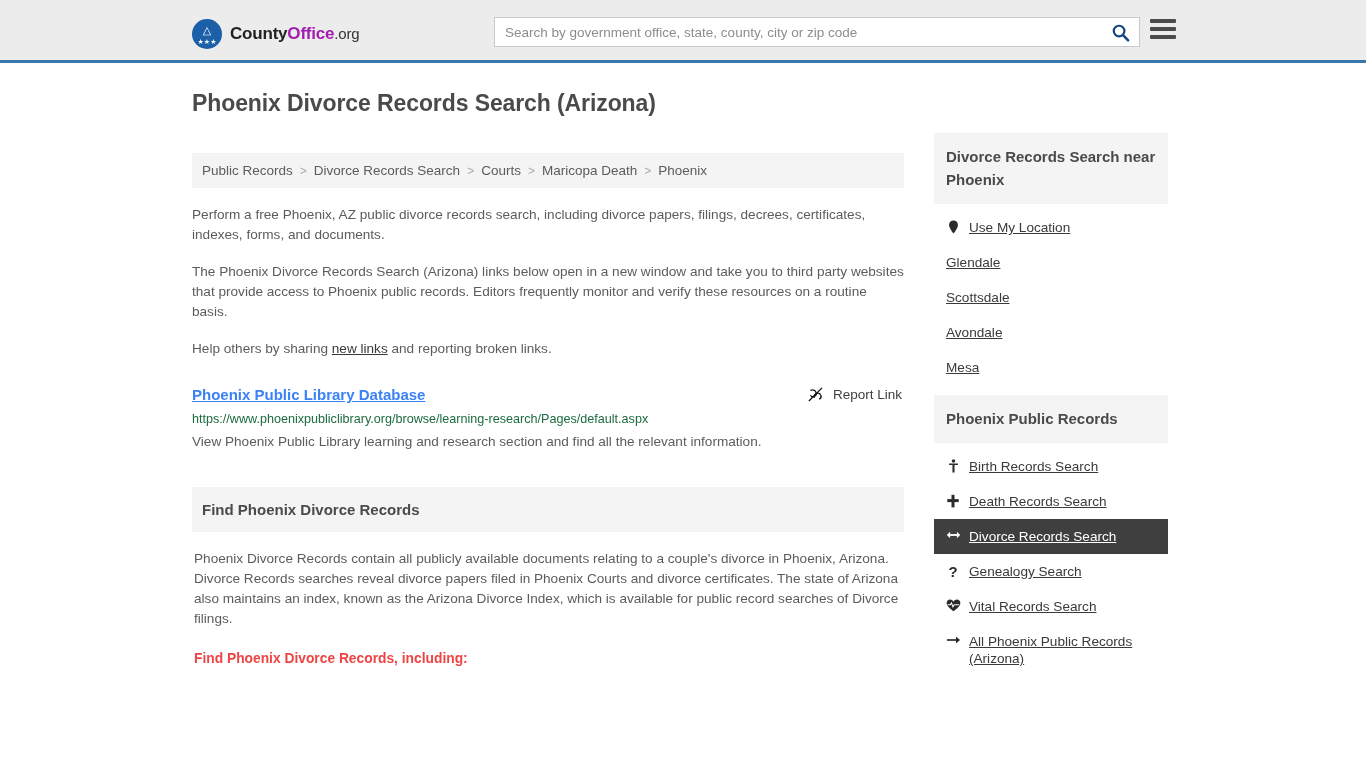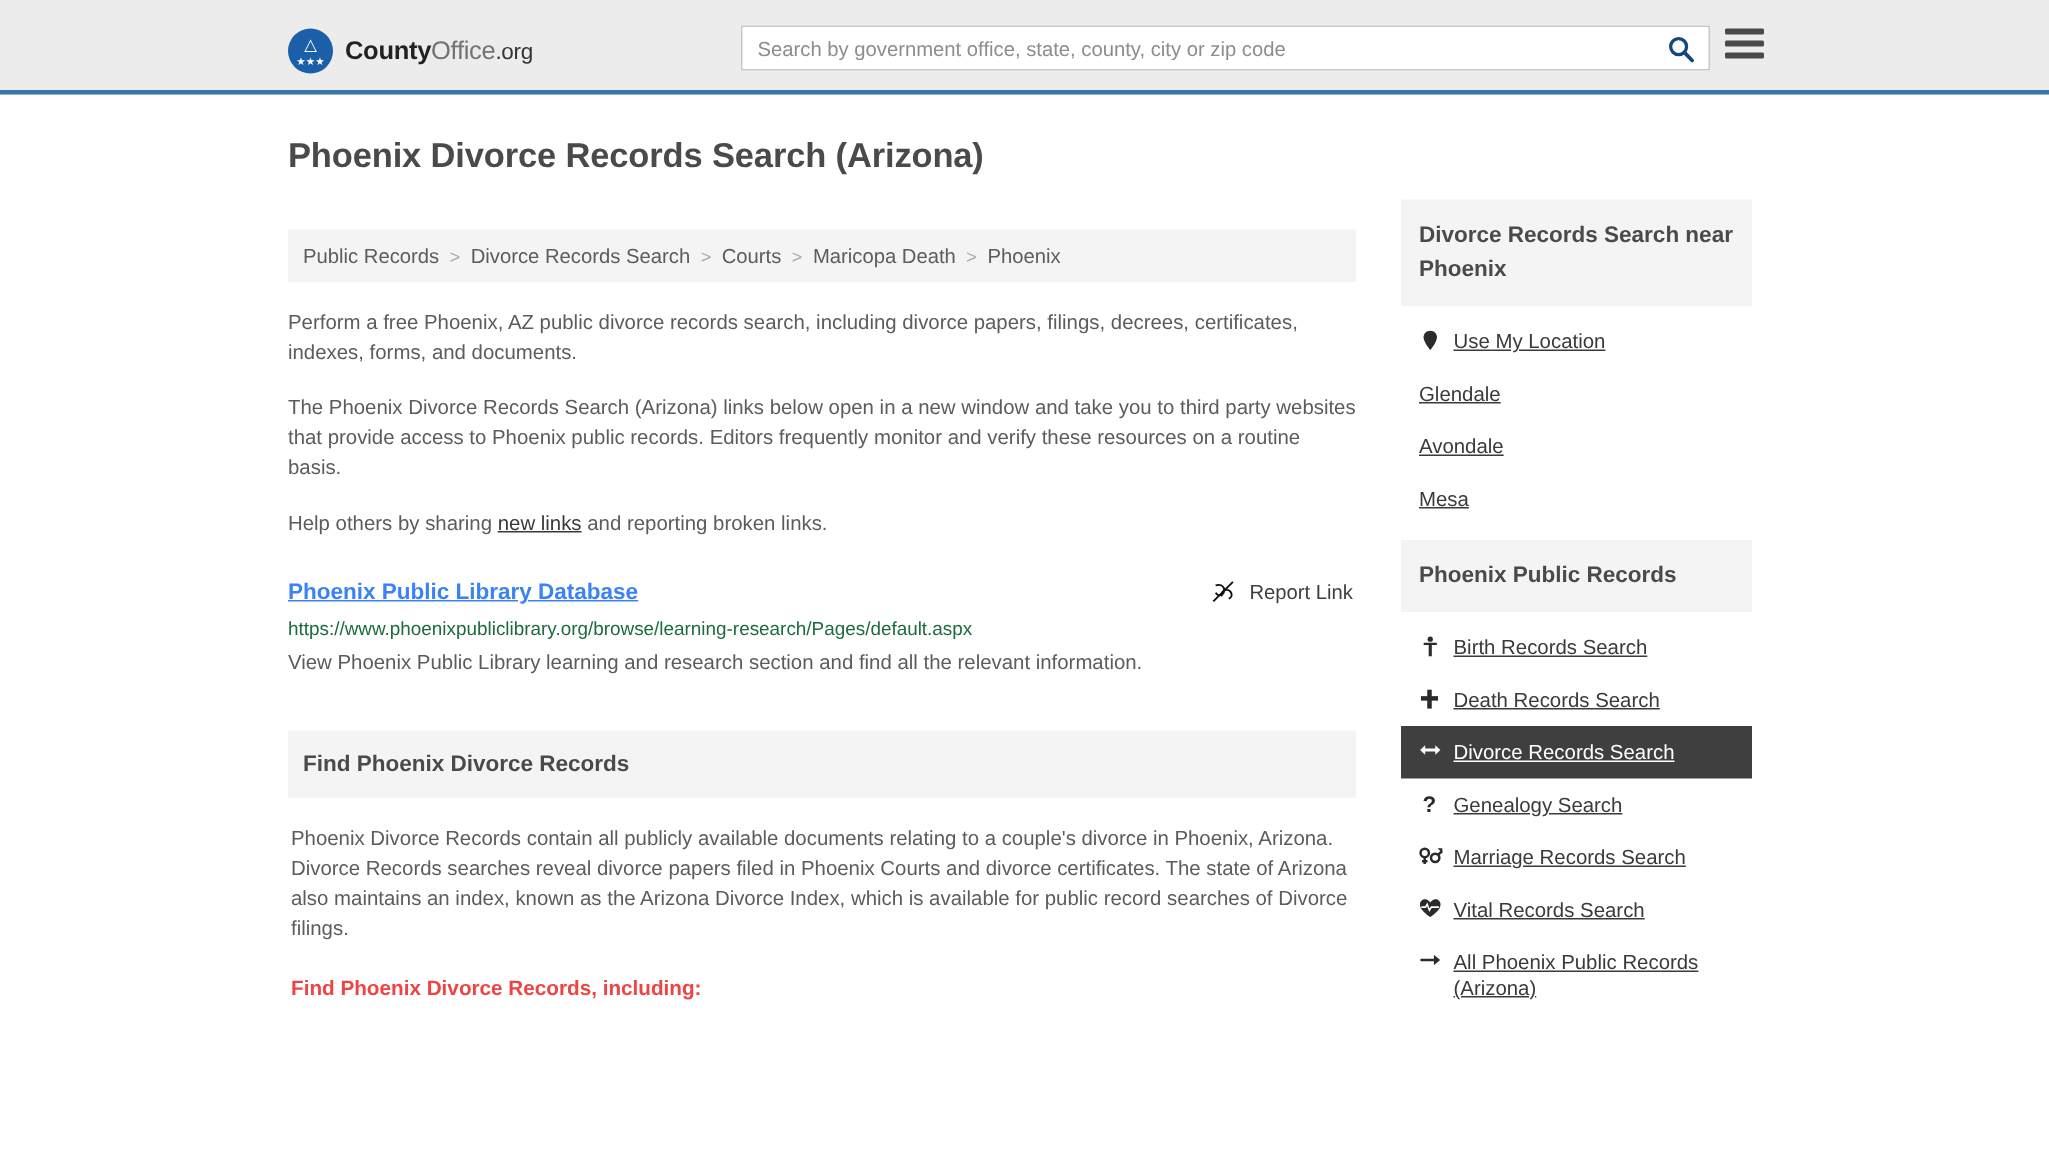--- a/index.html
+++ b/index.html
@@ -56,21 +56,21 @@
     font-size: 7px;
     letter-spacing: 0px;
     line-height: 7px;
   }
   .brand-text {
     font-size: 17px;
     color: #222222;
     letter-spacing: -0.2px;
     white-space: nowrap;
   }
-  .brand-text .b { color: #737373; font-weight: normal; }
+  .brand-text .b { color: #a21caf; font-weight: bold; }
   .brand-text .c { font-weight: bold; }
   .brand-text .tld { color: #333333; font-size: 15px; }
 
   .searchwrap {
     position: absolute;
     left: 494px;
     top: 17px;
     width: 646px;
     height: 30px;
     background: #ffffff;
@@ -363,20 +363,24 @@
             </span>
             <span class="lbl">Use My Location</span>
           </div>
 
           <div class="panel-row plain">
 
             <span class="lbl">Glendale</span>
           </div>
           <div class="panel-row plain">
 
+            <span class="lbl">Scottsdale</span>
+          </div>
+          <div class="panel-row plain">
+
             <span class="lbl">Avondale</span>
           </div>
           <div class="panel-row plain">
 
             <span class="lbl">Mesa</span>
           </div>
         </div>
       </div>
 
       <div class="panel">
@@ -412,33 +416,20 @@
               </svg>
             </span>
             <span class="lbl">Divorce Records Search</span>
           </div>
 
           <div class="panel-row">
             <span class="ic" style="font-weight:bold;font-size:15px;">?</span>
             <span class="lbl">Genealogy Search</span>
           </div>
 
-          <div class="panel-row">
-            <span class="ic">
-              <svg width="16" height="13" viewBox="0 0 17 14">
-                <circle cx="4" cy="5" r="3" fill="none" stroke="currentColor" stroke-width="1.8"></circle>
-                <line x1="4" y1="8" x2="4" y2="13" stroke="currentColor" stroke-width="1.8"></line>
-                <line x1="2" y1="11" x2="6" y2="11" stroke="currentColor" stroke-width="1.8"></line>
-                <circle cx="11.5" cy="8.5" r="3" fill="none" stroke="currentColor" stroke-width="1.8"></circle>
-                <line x1="13.6" y1="6.4" x2="16.4" y2="3.6" stroke="currentColor" stroke-width="1.8"></line>
-                <path d="M13.2 1.6 H16.6 V5 Z" fill="currentColor"></path>
-              </svg>
-            </span>
-            <span class="lbl">Marriage Records Search</span>
-          </div>
 
           <div class="panel-row">
             <span class="ic">
               <svg width="15" height="13" viewBox="0 0 16 14">
                 <path d="M8 13.2 C8 13.2 0.6 8.6 0.6 4.4 C0.6 2 2.4 0.6 4.2 0.6 C5.8 0.6 7.2 1.6 8 2.9 C8.8 1.6 10.2 0.6 11.8 0.6 C13.6 0.6 15.4 2 15.4 4.4 C15.4 8.6 8 13.2 8 13.2 Z" fill="currentColor"></path>
                 <path d="M1.6 6.2 H4.6 L5.8 4.2 L7.4 8.4 L8.8 6.2 H14.2" fill="none" stroke="#ffffff" stroke-width="1.1"></path>
               </svg>
             </span>
             <span class="lbl">Vital Records Search</span>
           </div>

